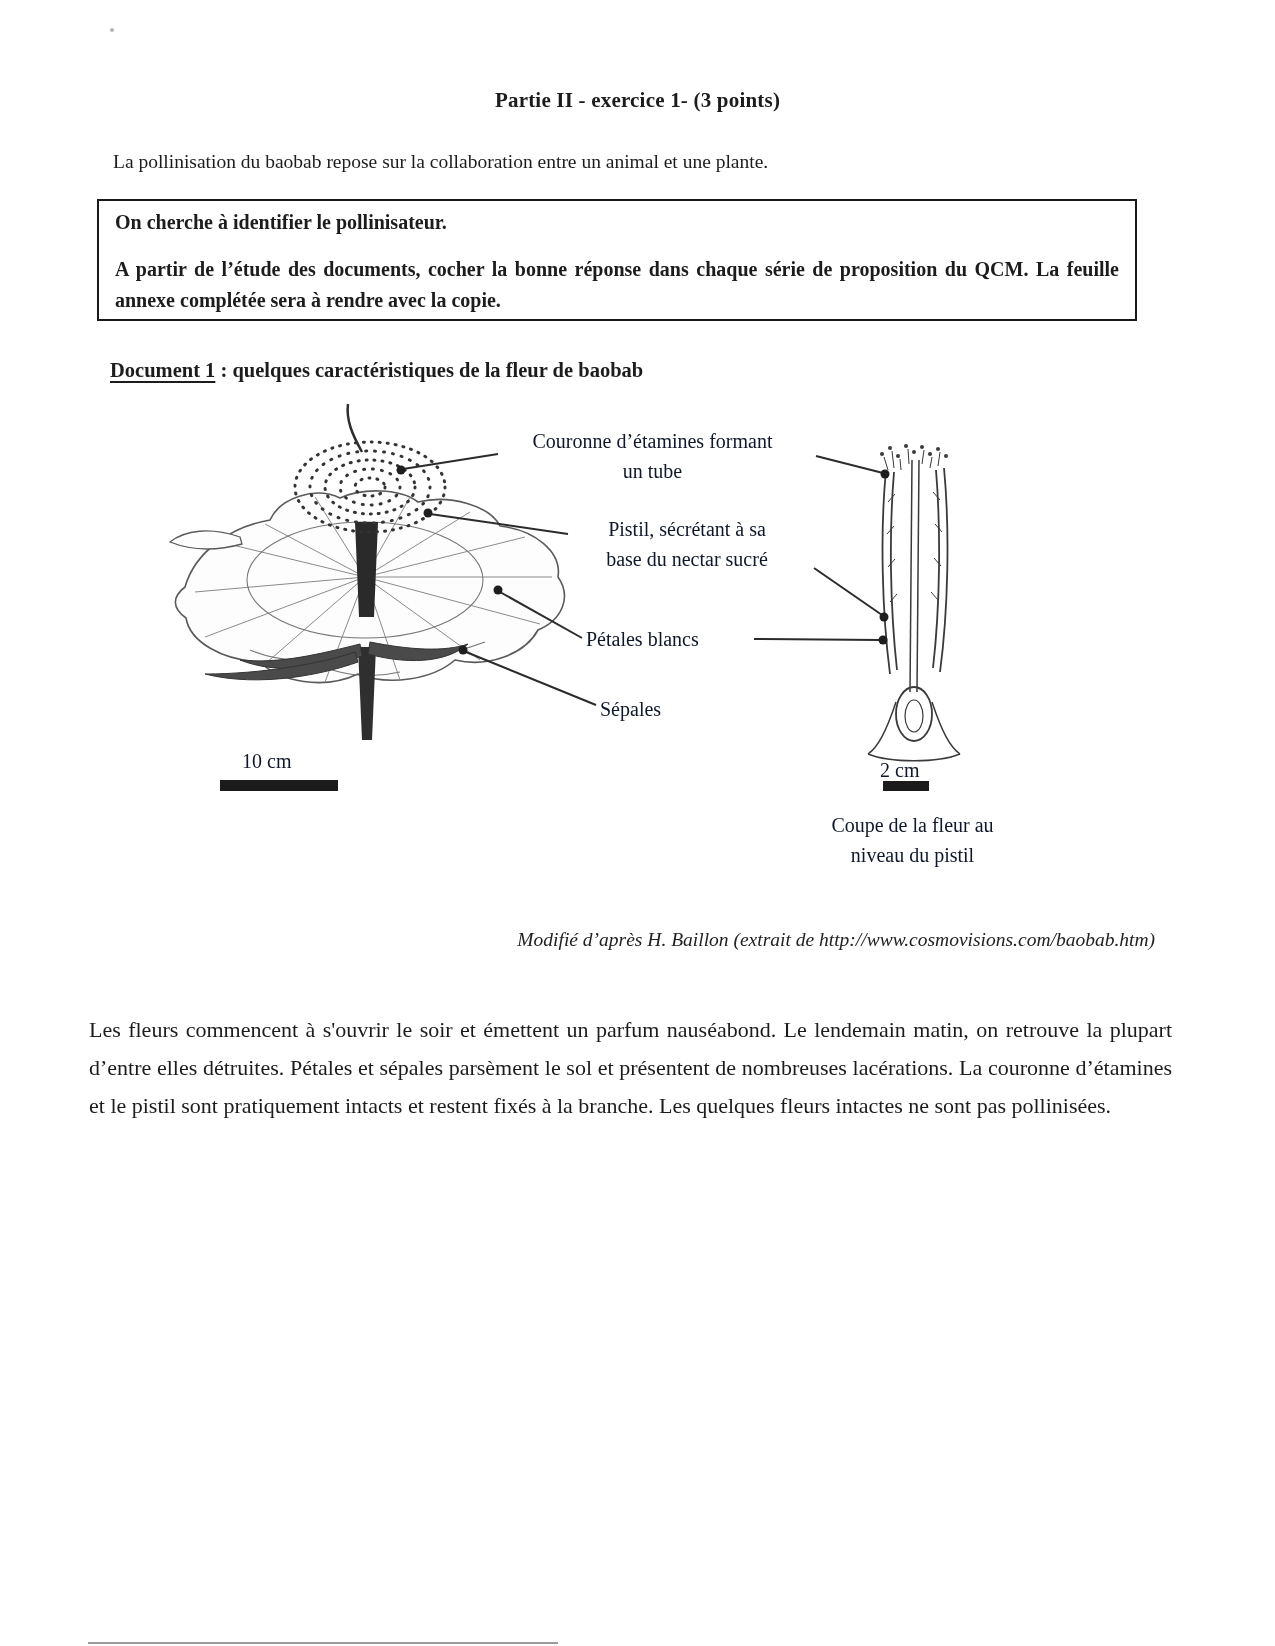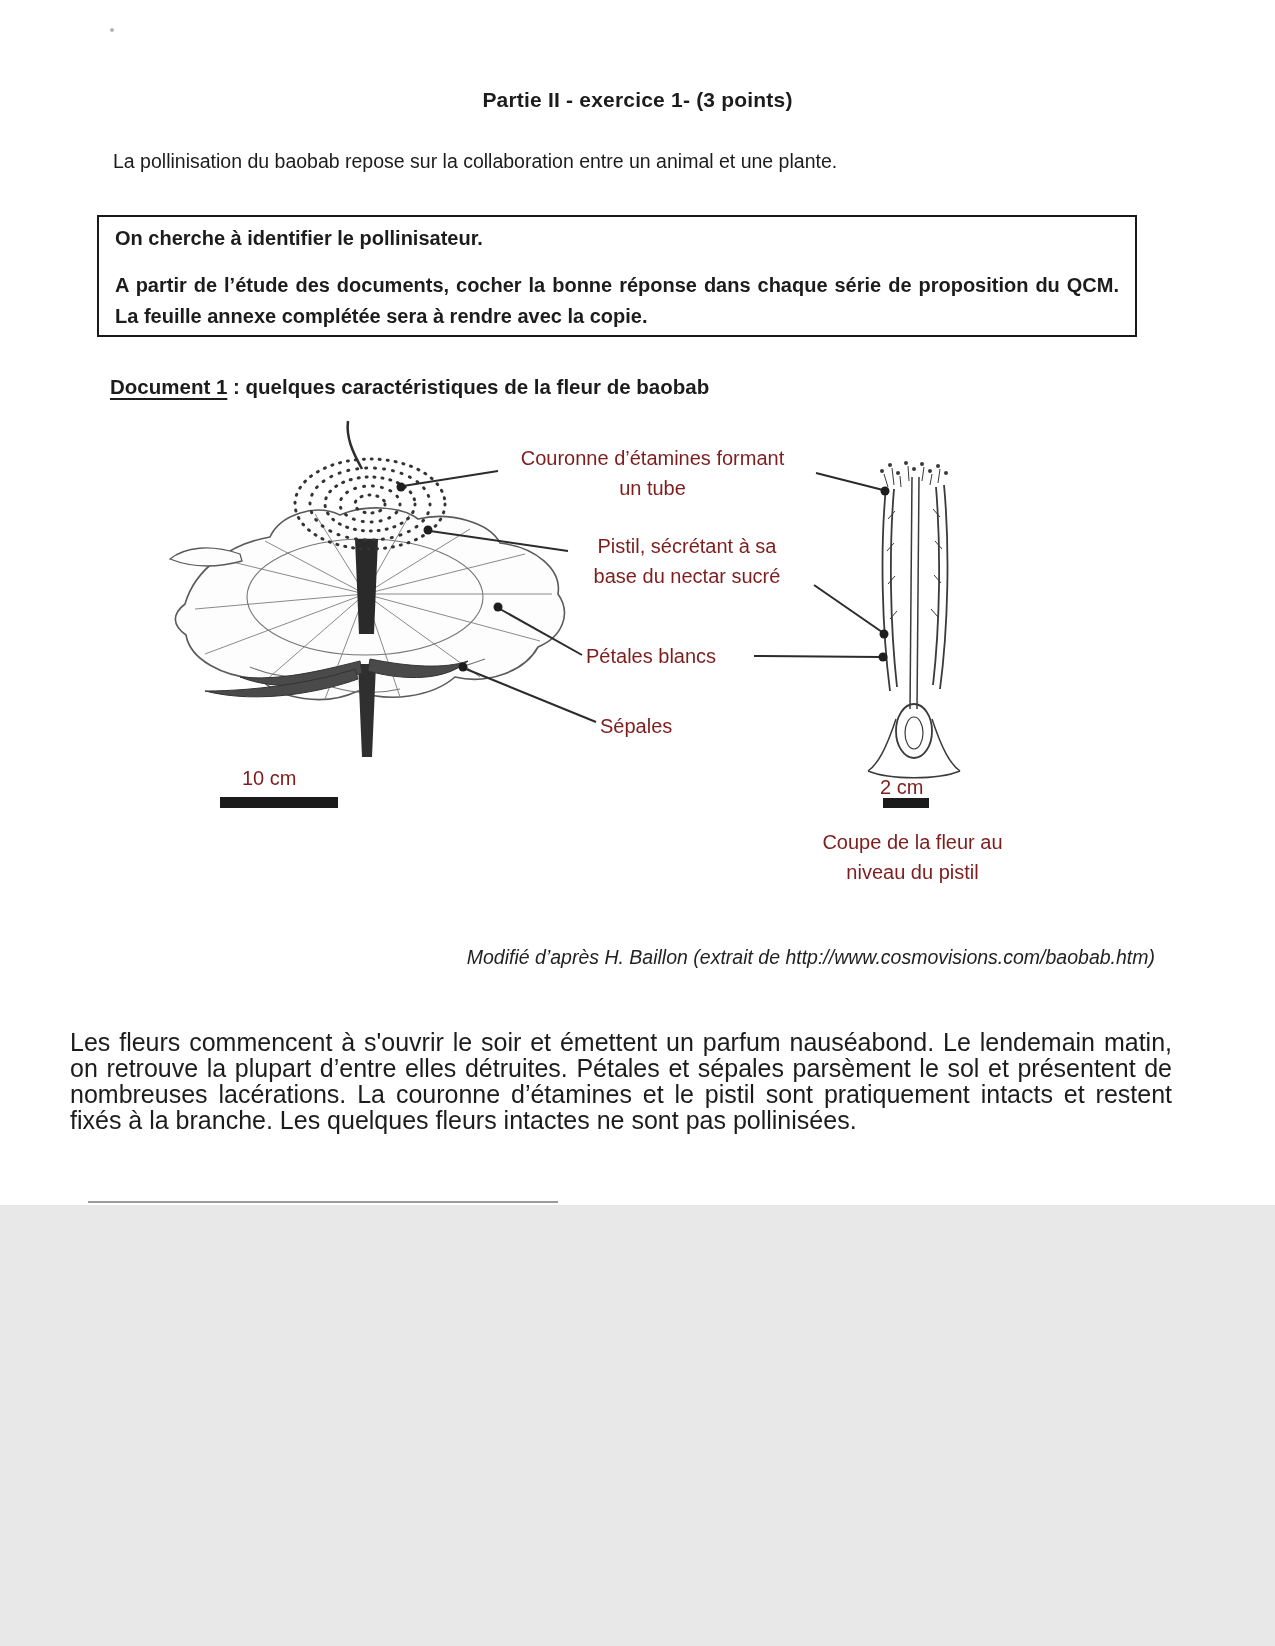--- a/index.html
+++ b/index.html
@@ -1,57 +1,57 @@
 <!DOCTYPE html>
 <html lang="fr"><head>
 <meta charset="utf-8">
 <style>
   html,body { margin:0; padding:0; background:#e8e8e8; }
   .page {
     position:relative;
-    width:1275px; height:1205px;
+    width:1275px; height:1646px;
     margin:0 auto;
     background:#ffffff;
     color:#1c1c1c;
-    font-family:Liberation Sans, sans-serif;
+    font-family:Liberation Serif, serif;
     overflow:hidden;
   }
   .scan-dot { position:absolute; left:110px; top:28px; width:4px; height:4px; background:#b5b5b5; border-radius:50%; }
   .title { margin:0; padding-top:88px; text-align:center; font-size:21px; font-weight:bold; letter-spacing:0.2px; }
   .subtitle { margin:30px 0 0; text-align:center; font-size:21px; font-weight:bold; }
   .intro { margin:38px 105px 0 113px; font-size:19.5px; }
   .instruction-box {
-    margin:42px 138px 0 97px;
+    margin:26px 138px 0 97px;
     border:2px solid #1a1a1a;
     padding:10px 16px 3px 16px;
   }
   .box-line1 { margin:0; font-size:20px; font-weight:bold; }
   .box-line2 { margin:20px 0 0; font-size:20px; font-weight:bold; text-align:justify; line-height:31px; }
   .doc-heading { margin:38px 0 0 110px; font-size:20.5px; font-weight:bold; }
   .underlined { text-decoration:underline; text-underline-offset:4px; }
   .figure { position:relative; margin:20px 0 0 100px; width:1075px; height:495px; }
   .fig-art { position:absolute; left:0; top:0; width:1075px; height:495px; }
   .fig-label {
-    position:absolute; font-size:20px; color:#7f1d1d;
+    position:absolute; font-size:20px; color:#0f172a;
     white-space:pre-line; text-align:center; line-height:30px;
   }
   .label-stamens { left:385px; top:24px; width:335px; }
   .label-pistil  { left:462px; top:112px; width:250px; }
   .label-petals  { left:486px; top:222px; width:175px; text-align:left; white-space:nowrap; }
   .label-sepals  { left:500px; top:292px; text-align:left; white-space:nowrap; }
   .scale-text-left  { left:142px; top:344px; text-align:right; }
   .scale-text-right { left:780px; top:353px; text-align:center; }
   .scalebar { position:absolute; background:#1b1b1b; }
   .scalebar-left  { left:120px; top:378px; width:118px; height:11px; }
   .scalebar-right { left:783px; top:379px; width:46px; height:10px; }
   .section-caption { left:700px; top:408px; width:225px; }
   .credit { margin:32px 120px 10px 0; text-align:right; font-style:italic; font-size:19.5px; color:#222; }
   .body-par {
-    margin:60px 103px 0 70px;
-    font-size:25px; line-height:26px;
+    margin:60px 103px 0 89px;
+    font-size:22px; line-height:38px;
     text-align:justify;
   }
   .scan-line-bottom { position:absolute; left:88px; bottom:2px; width:470px; height:2px; background:#9a9a9a; }
 </style>
 </head>
 <body>
 
 <div class="page">
 
   <div class="scan-dot"></div>

